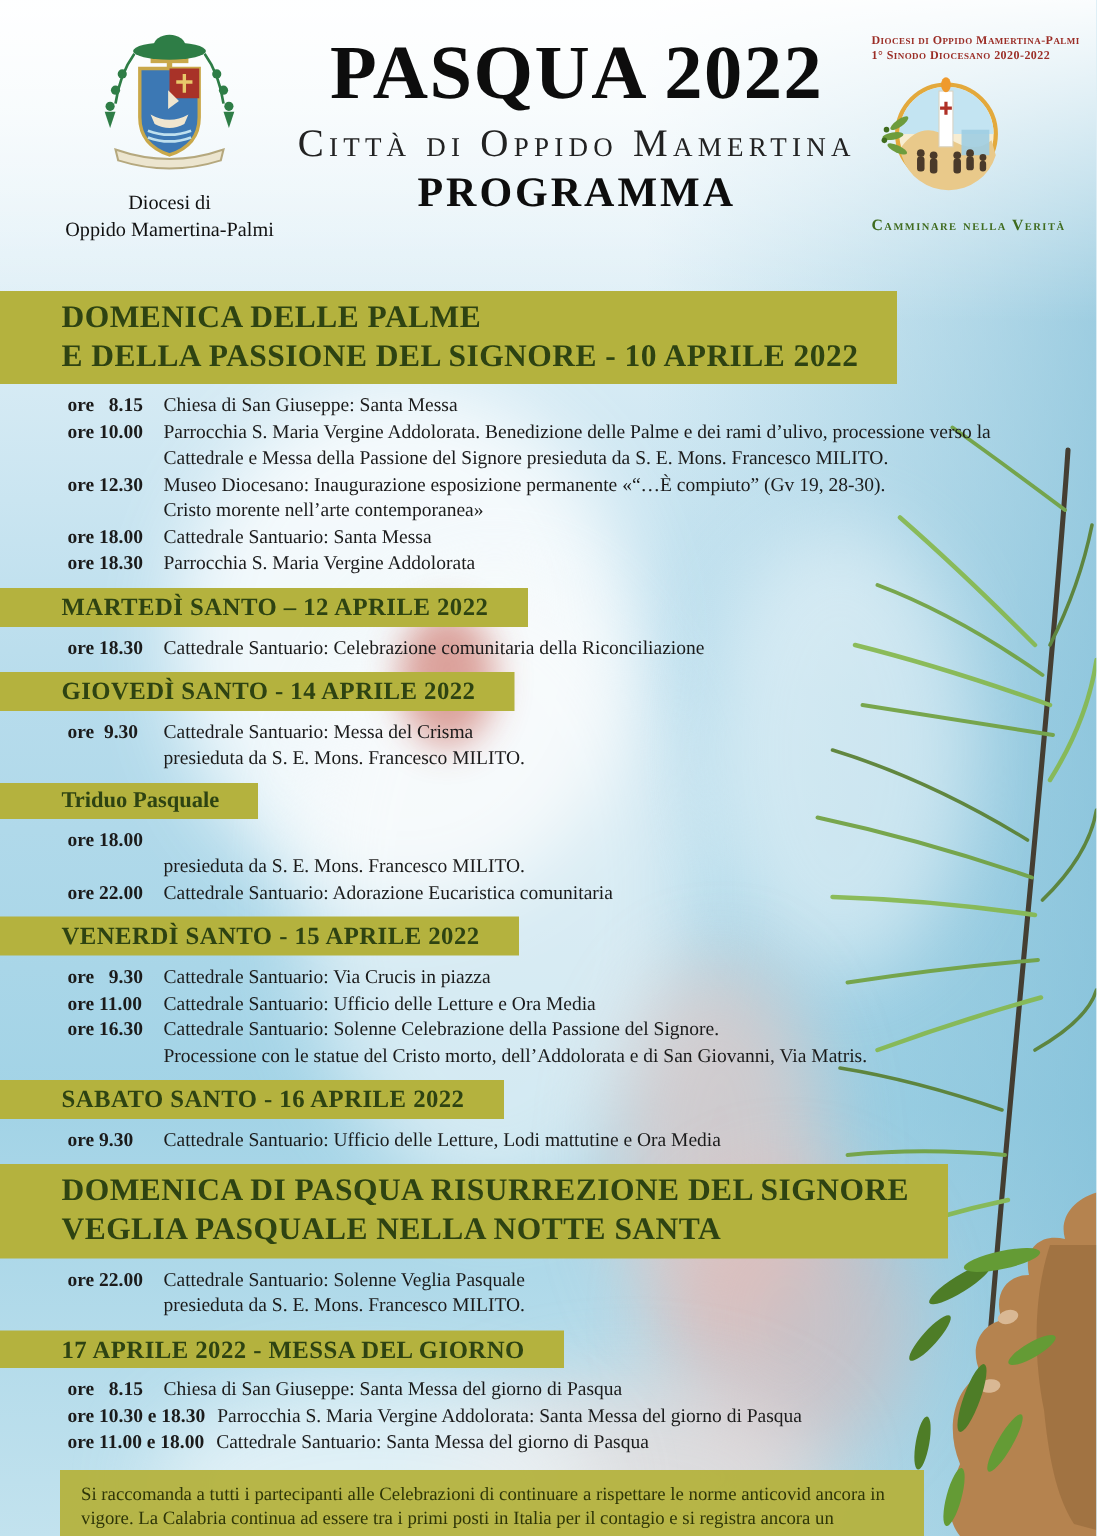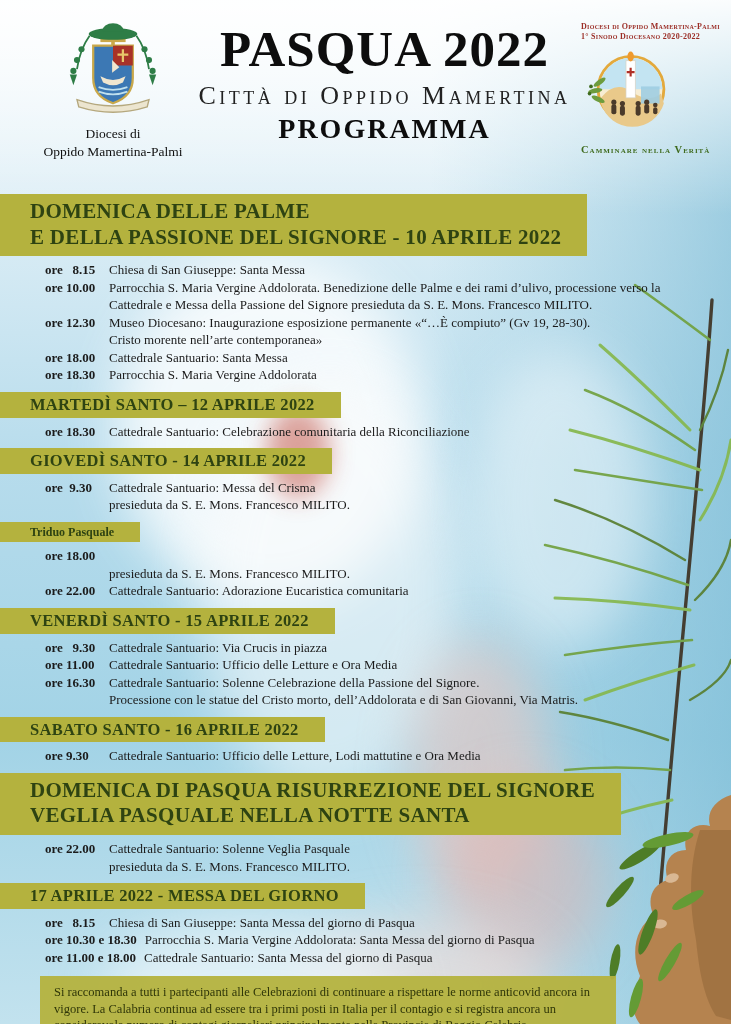--- a/index.html
+++ b/index.html
@@ -21,24 +21,24 @@
   .main-title{font-size:51px;font-weight:700;letter-spacing:1px;color:#0d0d0d;line-height:1.0;}
   .subtitle{font-variant:small-caps;font-size:26px;letter-spacing:3.5px;color:#222;margin-top:6px;}
   .program{font-size:28px;font-weight:700;letter-spacing:2px;color:#0d0d0d;margin-top:2px;}
   .synod-box{width:142px;text-align:left;flex:0 0 auto;padding-top:2px;}
   .synod-line{font-variant:small-caps;font-weight:700;color:#9b2d26;font-size:8px;line-height:1.25;letter-spacing:.3px;}
   .synod-motto{font-variant:small-caps;font-weight:700;color:#3f6b1e;font-size:10.5px;letter-spacing:1px;margin-top:2px;}
 
   
   .sec{margin-top:8px;}
   .band{display:inline-block;background:#b4b23e;color:#2e4312;font-weight:700;
-        padding:3px 26px 3px 30px;white-space:nowrap;}
+        padding:3px 26px 3px 41px;white-space:nowrap;}
   .sec.lg .band-line{font-size:21px;line-height:1.22;letter-spacing:.3px;}
   .sec.sm .band-line{font-size:16.5px;line-height:1.2;letter-spacing:.3px;}
-  .sec.plain .band-line{font-size:12px;line-height:1.2;}
+  .sec.plain .band-line{font-size:15px;line-height:1.2;}
   .sec.lg .band{padding-top:5px;padding-bottom:6px;}
   .rows{margin:5px 0 1px 45px;}
   .row{display:flex;font-size:13px;line-height:17.5px;white-space:pre;align-items:flex-end;}
   .t{font-weight:700;min-width:56px;margin-right:8px;white-space:pre;}
   .x{white-space:pre;}
 
   
   .note{margin:10px 0 0 40px;width:548px;background:rgba(180,178,62,.95);
         color:#2f3608;font-size:12.5px;line-height:16.5px;padding:8px 14px;}
 </style>

